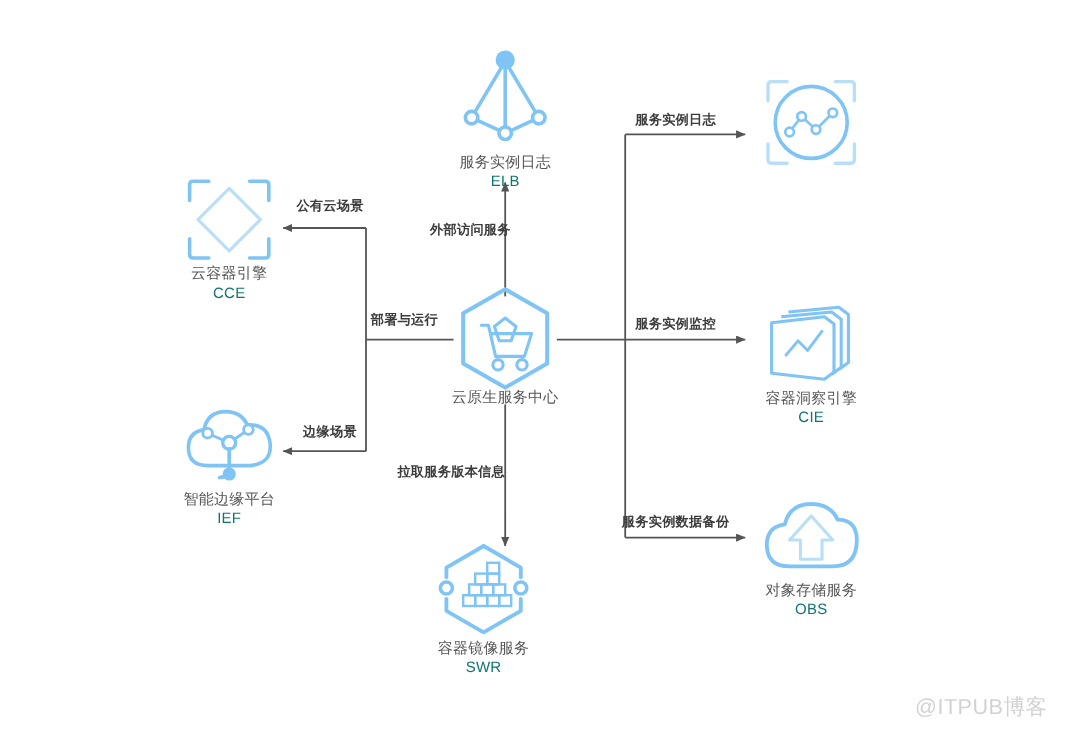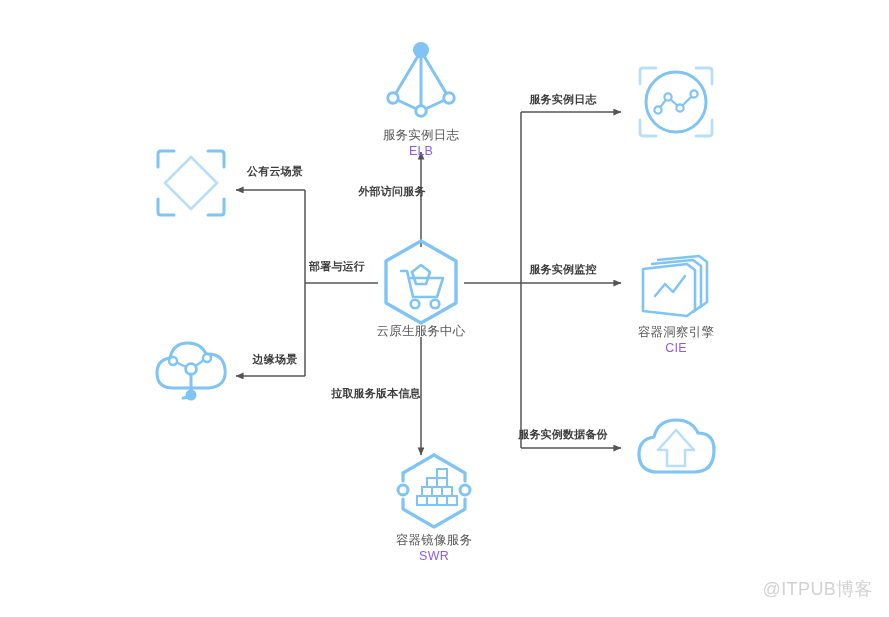--- a/index.html
+++ b/index.html
@@ -34,21 +34,21 @@
   .node-label {
     font-size: 12.5px;
     line-height: 16px;
     color: #565656;
     letter-spacing: 0.2px;
     white-space: nowrap;
   }
   .node-label .sub {
     display: block;
     font-size: 12.5px;
-    color: #8b5cf6;
+    color: #0f766e;
   }
   .edge-label {
     position: absolute;
     font-size: 11px;
     color: #3c3c3c;
     white-space: nowrap;
     letter-spacing: 0.2px;
     font-weight: bold;
   }
   .edge-label.ctr {
@@ -150,56 +150,64 @@
       <svg width="76" height="74" viewBox="0 0 76 74" xmlns="http://www.w3.org/2000/svg">
         <g stroke="#7fc4f5" stroke-width="3" fill="none" stroke-linecap="round">
           <path d="M5,21 L5,8 Q5,5 8,5 L21,5"></path>
           <path d="M55,5 L68,5 Q71,5 71,8 L71,21"></path>
           <path d="M71,53 L71,66 Q71,69 68,69 L55,69"></path>
           <path d="M21,69 L8,69 Q5,69 5,66 L5,53"></path>
         </g>
         <path d="M38,11 L64,37 L38,63 L12,37 Z" fill="none" stroke="#b9dff8" stroke-width="2.6" stroke-linejoin="round"></path>
       </svg>
     </div>
+    <div class="node-label">
+      <span>云容器引擎</span>
+      <span class="sub">CCE</span>
+    </div>
   </div>
 
   <div class="node" style="left:191px; top:336px;">
     <div class="node-icon" style="height:72px;">
       <svg width="84" height="72" viewBox="0 0 84 72" xmlns="http://www.w3.org/2000/svg">
         <path d="M24,52 Q8,52 8,37 Q8,24 21,22 Q24,7 39,7 Q52,7 57,18 Q74,17 76,33 Q78,50 60,52 Z" fill="none" stroke="#7fc4f5" stroke-width="3" stroke-linejoin="round"></path>
         <g stroke="#7fc4f5" stroke-width="2.4" fill="none">
           <path d="M24,25 L42,33 L58,22"></path>
         </g>
         <circle cx="24" cy="25" r="4" fill="#ffffff" stroke="#7fc4f5" stroke-width="2.4"></circle>
         <circle cx="58" cy="22" r="4" fill="#ffffff" stroke="#7fc4f5" stroke-width="2.4"></circle>
         <circle cx="42" cy="33" r="5.4" fill="#ffffff" stroke="#7fc4f5" stroke-width="2.8"></circle>
         <path d="M42,38 L42,52 Q42,62 34,62" fill="none" stroke="#7fc4f5" stroke-width="3" stroke-linecap="round"></path>
         <circle cx="42" cy="59" r="5.5" fill="#7fc4f5"></circle>
       </svg>
+    </div>
+    <div class="node-label">
+      <span>智能边缘平台</span>
+      <span class="sub">IEF</span>
     </div>
   </div>
 
   <div class="node" style="left:421px; top:243px;">
     <div class="node-icon" style="height:80px;">
       <svg width="88" height="92" viewBox="0 0 88 92" xmlns="http://www.w3.org/2000/svg">
         <path d="M44,4 L79,24 L79,66 L44,86 L9,66 L9,24 Z" fill="none" stroke="#7fc4f5" stroke-width="3.4" stroke-linejoin="round"></path>
         <g stroke="#7fc4f5" stroke-width="2.6" fill="none" stroke-linejoin="round" stroke-linecap="round">
           <path d="M24,34 L30,34 L36,60 L60,60 L66,41 L32,41"></path>
           <path d="M44,28 L53,35 L49,47 L39,47 L35,35 Z"></path>
         </g>
         <circle cx="38" cy="67" r="4.3" fill="#ffffff" stroke="#7fc4f5" stroke-width="2.6"></circle>
         <circle cx="58" cy="67" r="4.3" fill="#ffffff" stroke="#7fc4f5" stroke-width="2.6"></circle>
       </svg>
     </div>
     <div class="node-label">
       <span>云原生服务中心</span>
     </div>
   </div>
 
-  <div class="node" style="left:434px; top:450px;">
+  <div class="node" style="left:403px; top:450px;">
     <div class="node-icon" style="height:82px;">
       <svg width="90" height="82" viewBox="0 0 90 82" xmlns="http://www.w3.org/2000/svg">
         <g stroke="#7fc4f5" stroke-width="3.2" fill="none" stroke-linejoin="round" stroke-linecap="round">
           <path d="M45,5 L76,23 L76,31"></path>
           <path d="M76,49 L76,59 L45,77 L14,59 L14,49"></path>
           <path d="M14,31 L14,23 L45,5"></path>
         </g>
         <circle cx="14" cy="40" r="5" fill="#ffffff" stroke="#7fc4f5" stroke-width="3"></circle>
         <circle cx="76" cy="40" r="5" fill="#ffffff" stroke="#7fc4f5" stroke-width="3"></circle>
         <g fill="none" stroke="#7fc4f5" stroke-width="2">
@@ -260,17 +268,21 @@
     </div>
   </div>
 
   <div class="node" style="left:676px; top:414px;">
     <div class="node-icon" style="height:70px;">
       <svg width="88" height="70" viewBox="0 0 88 70" xmlns="http://www.w3.org/2000/svg">
         <path d="M26,58 Q7,58 7,40 Q7,25 22,23 Q26,6 44,6 Q60,6 66,19 Q82,19 82,36 Q82,58 62,58 Z" fill="none" stroke="#7fc4f5" stroke-width="3.2" stroke-linejoin="round"></path>
         <path d="M44,16 L62,36 L53,36 L53,52 L35,52 L35,36 L26,36 Z" fill="none" stroke="#b9dff8" stroke-width="2.6" stroke-linejoin="round"></path>
       </svg>
     </div>
+    <div class="node-label">
+      <span>对象存储服务</span>
+      <span class="sub">OBS</span>
+    </div>
   </div>
 
   <div class="watermark">@ITPUB博客</div>
 
 </div>
 
 </body></html>

